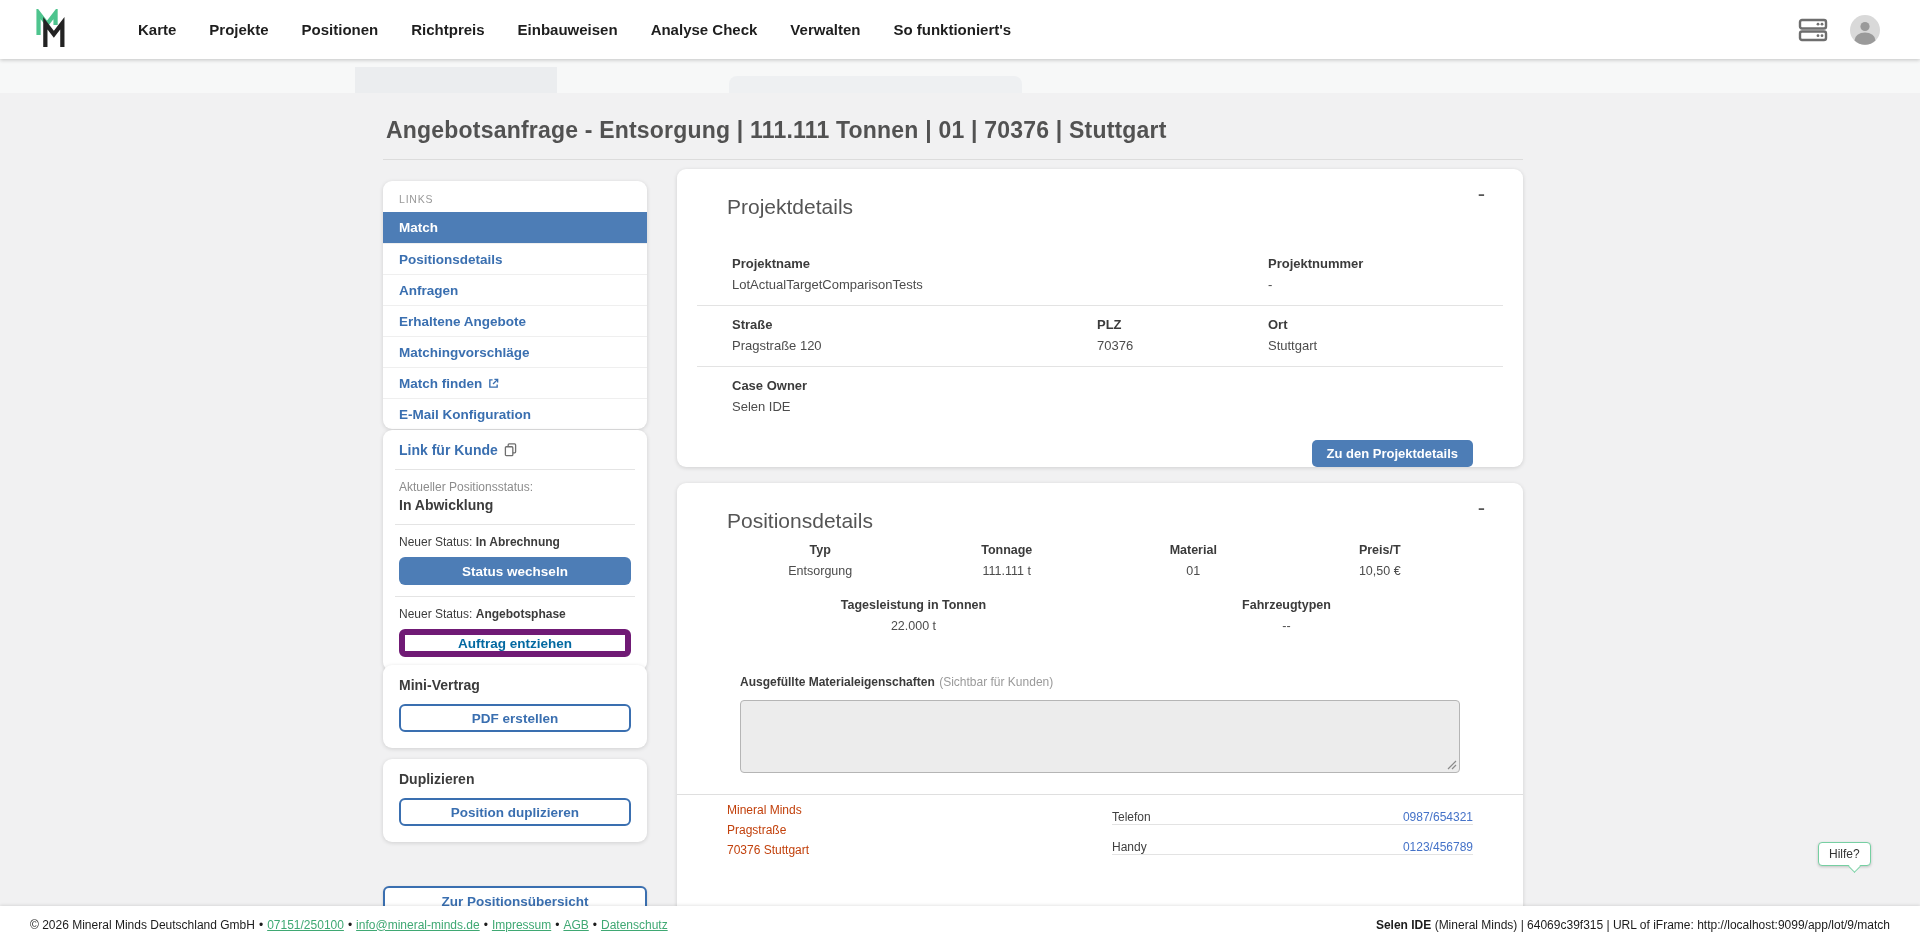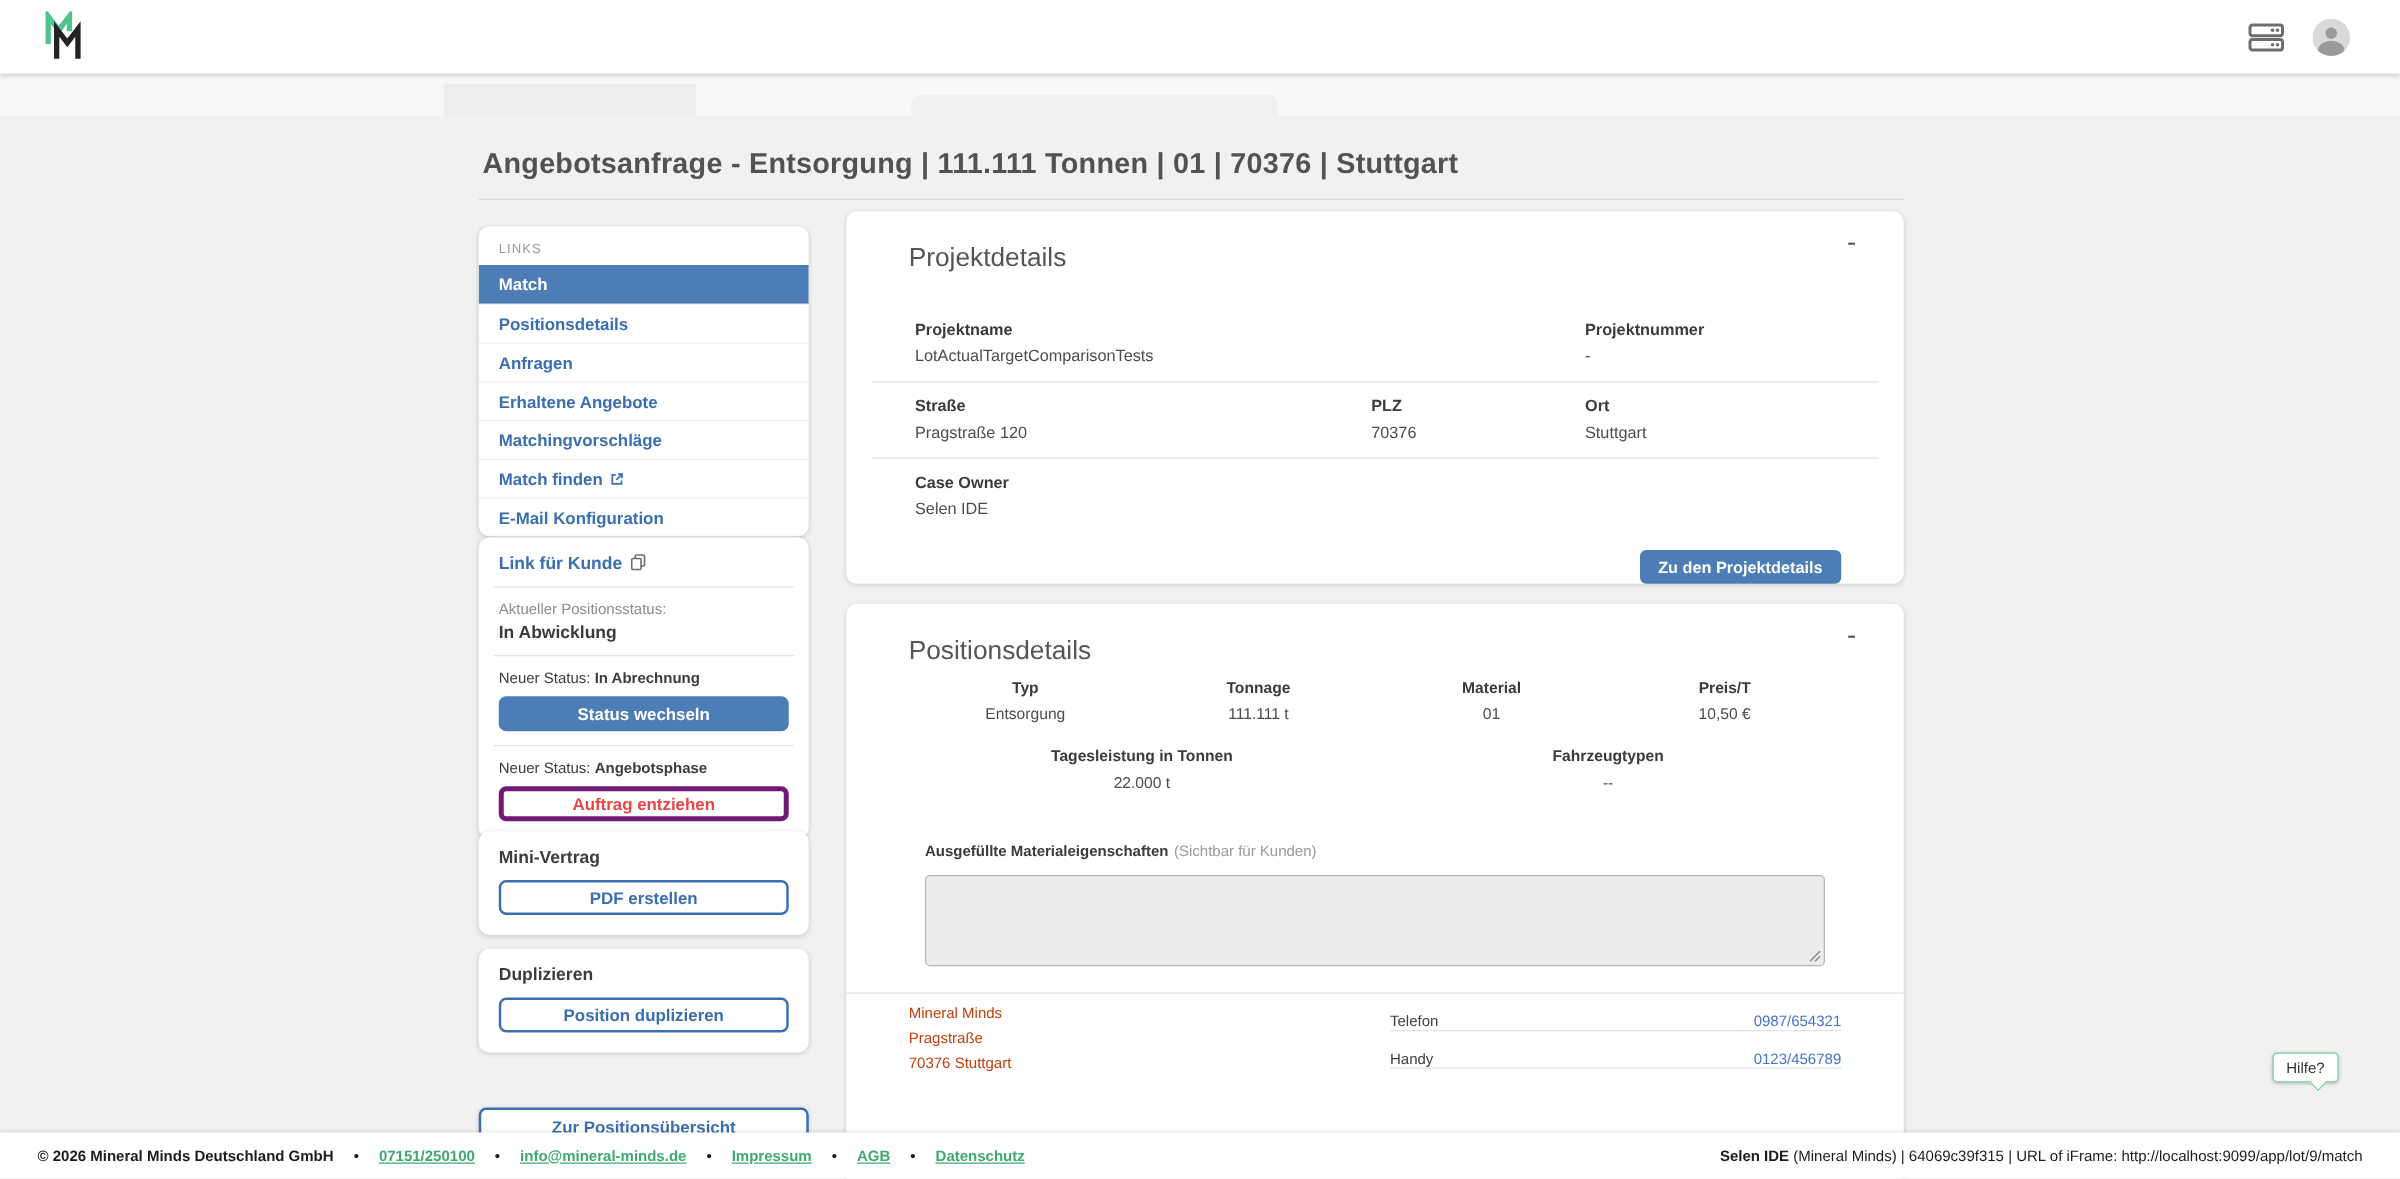--- a/index.html
+++ b/index.html
@@ -38,21 +38,21 @@
   .status-card{ position:absolute; left:0; top:261px; width:264px; padding:12px 16px 14px 16px; }
   .cust-link{ font-size:14px; font-weight:700; color:#3a6fb0; cursor:pointer; display:flex; align-items:center; gap:6px; }
   .hr{ height:1px; background:#e4e4e4; margin:11px -4px 10px -4px; }
   .muted{ font-size:12px; color:#8c8c8c; }
   .status-now{ font-size:14px; font-weight:700; color:#3c3c3c; margin-top:3px; }
   .status-line{ font-size:12px; color:#3c3c3c; margin-bottom:8px; }
   .status-line b{ font-weight:700; }
   .btn{ display:flex; align-items:center; justify-content:center; border-radius:6px; font-size:13.5px;
         font-weight:700; cursor:pointer; height:28px; width:100%; }
   .btn-filled-blue{ background:#4d7db6; color:#fff; }
-  .btn-outline-red{ background:#fff; border:4px solid #701a75; color:#ef4444; }
+  .btn-outline-red{ background:#fff; border:6px solid #701a75; color:#0369a1; }
   .btn-outline-blue{ background:#fff; border:2px solid #3a6fb0; color:#3a6fb0; }
   .mini-card{ position:absolute; left:0; top:496px; width:264px; padding:12px 16px 16px 16px; }
   .side-card-title{ font-size:14px; font-weight:700; color:#3c3c3c; margin-bottom:11px; }
   .dup-card{ position:absolute; left:0; top:590px; width:264px; padding:12px 16px 16px 16px; }
   .overview-btn{ position:absolute; left:0; top:717px; width:264px; height:31px; border-radius:6px;
                  box-shadow:0 1px 3px rgba(0,0,0,.15); }
   
   .main{ position:absolute; left:677px; top:169px; width:846px; }
   .proj-card{ position:absolute; left:0; top:0; width:846px; height:298px; padding:26px 50px 0 50px; }
   .card-title{ font-size:21px; font-weight:400; color:#555; }
@@ -87,41 +87,51 @@
   
   .help{ position:absolute; left:1818px; top:842px; z-index:40; cursor:pointer; }
   .help-box{ position:relative; background:#fff; border:1px solid #76cfa2; border-radius:4px; padding:4px 10px;
              font-size:12px; color:#333; box-shadow:0 1px 3px rgba(0,0,0,.2); }
   .help-tail{ position:absolute; left:32px; bottom:-5px; width:9px; height:9px; background:#fff;
               border-right:1px solid #76cfa2; border-bottom:1px solid #76cfa2; transform:rotate(45deg); }
   
   .footer{ position:absolute; left:0; bottom:0; width:1920px; height:37px; background:#fff; z-index:30;
            box-shadow:0 -1px 3px rgba(0,0,0,.10); display:flex; align-items:center; justify-content:space-between;
            padding:0 30px; font-size:12px; color:#1c1c1c; }
-  .f-left{ display:flex; align-items:flex-start; gap:16px; white-space:nowrap;font-weight:bold; }
+  .f-left{ display:flex; align-items:flex-start; gap:4px; white-space:nowrap; }
   .f-link{ color:#3fa873; text-decoration:underline; cursor:pointer; }
   .f-sep{ color:#1c1c1c; }
   .f-right{ white-space:nowrap; }
   .f-right b{ font-weight:700; }
 </style>
 </head>
 <body>
 
 <div class="screen">
 
   <div class="band">
     <div class="skel1"></div>
     <div class="skel2"></div>
   </div>
 
   <div class="header">
     <svg class="logo" viewBox="0 0 40 48">
       <polyline points="3,30 3,4 13,17 23,4 23,18" fill="none" stroke="#4ec48e" stroke-width="5" stroke-linejoin="miter"></polyline>
       <polyline points="11,44 11,16 21,29 31,16 31,44" fill="none" stroke="#232323" stroke-width="5" stroke-linejoin="miter"></polyline>
     </svg>
+    <div class="nav">
+      <span class="nav-item">Karte</span>
+      <span class="nav-item">Projekte</span>
+      <span class="nav-item">Positionen</span>
+      <span class="nav-item">Richtpreis</span>
+      <span class="nav-item">Einbauweisen</span>
+      <span class="nav-item">Analyse Check</span>
+      <span class="nav-item">Verwalten</span>
+      <span class="nav-item">So funktioniert's</span>
+    </div>
     <div class="hdr-icons">
       <svg width="30" height="24" viewBox="0 0 30 24">
         <rect x="2" y="2" width="26" height="8.5" rx="2" fill="none" stroke="#6e6e6e" stroke-width="2.4"></rect>
         <rect x="2" y="13.5" width="26" height="8.5" rx="2" fill="none" stroke="#6e6e6e" stroke-width="2.4"></rect>
         <circle cx="20" cy="6.2" r="1.4" fill="#6e6e6e"></circle>
           <circle cx="24" cy="6.2" r="1.4" fill="#6e6e6e"></circle>
         <circle cx="20" cy="17.7" r="1.4" fill="#6e6e6e"></circle>
           <circle cx="24" cy="17.7" r="1.4" fill="#6e6e6e"></circle>
       </svg>
       <svg class="avatar" viewBox="0 0 30 30">

